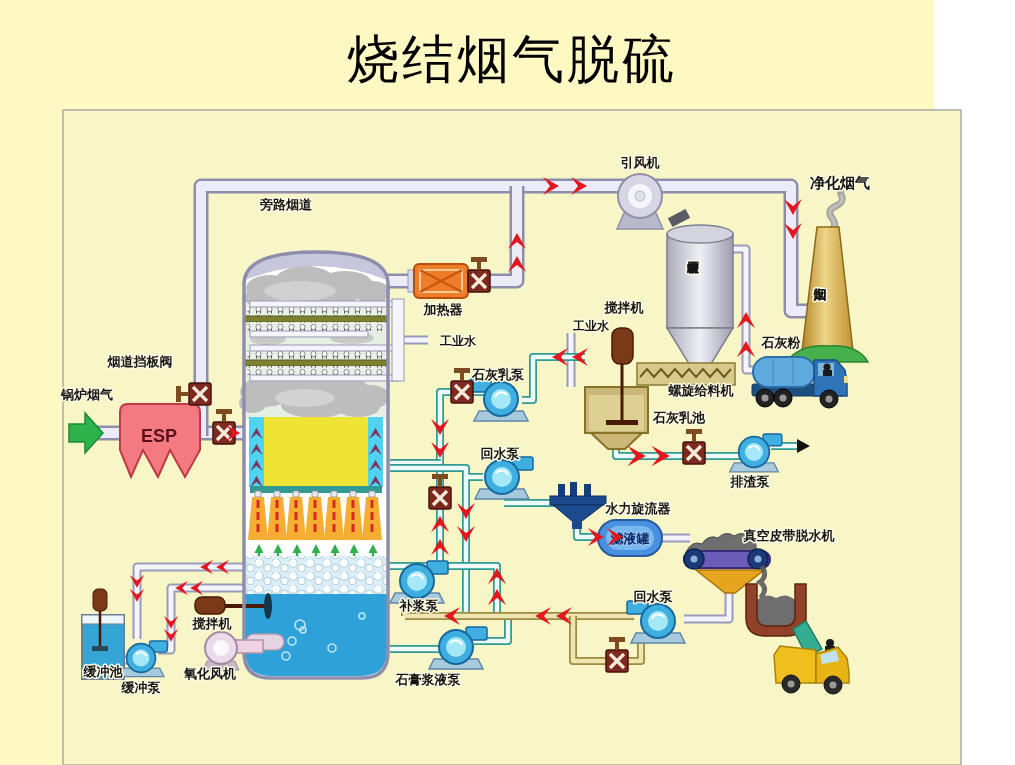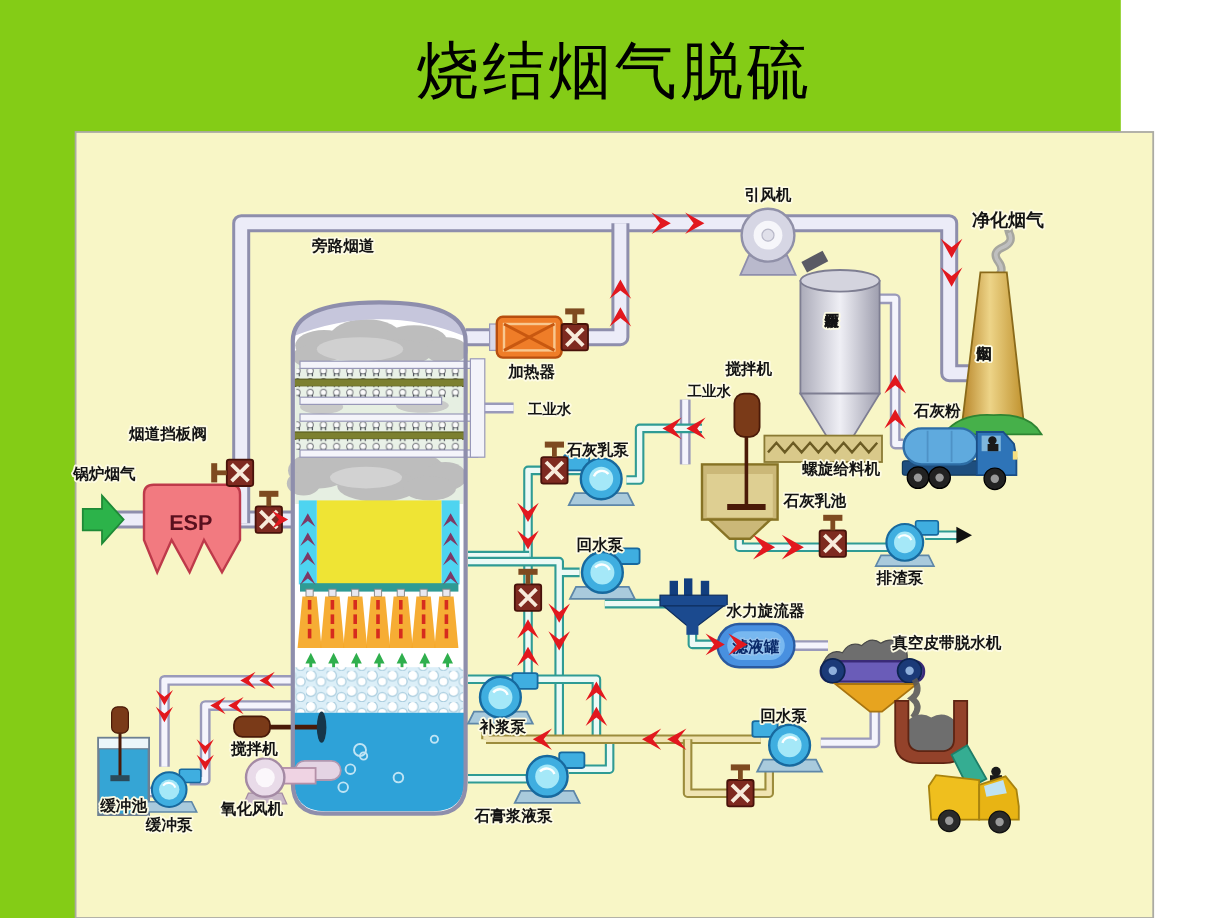--- a/index.html
+++ b/index.html
@@ -1,16 +1,16 @@
 <!DOCTYPE html>
 <html><head>
 <meta charset="utf-8">
 <style>
   html,body{margin:0;padding:0;background:#fff;width:1015px;height:765px;overflow:hidden}
-  #stage{position:relative;width:934px;height:765px;background:#84cc16}
+  #stage{position:relative;width:934px;height:765px;background:#fef9c3}
   svg{position:absolute;left:0;top:0}
   .ttl{font:500 52px "DejaVu Serif",serif;fill:#000;text-anchor:middle;letter-spacing:3px}
   .lb{font:700 13px "Liberation Sans",sans-serif;fill:#141414;text-anchor:middle;
       paint-order:stroke;stroke:#FDFBE4;stroke-width:3px;stroke-linejoin:round}
   .lbs{font:700 12px "Liberation Sans",sans-serif;fill:#141414;text-anchor:middle;
       paint-order:stroke;stroke:#FDFBE4;stroke-width:3px;stroke-linejoin:round}
   .lbv{writing-mode:tb;text-anchor:start}
   .esped{font:700 18px "Liberation Sans",sans-serif;fill:#59101E;text-anchor:middle}
   .filt{font:700 13px "Liberation Sans",sans-serif;fill:#0A2A6A;text-anchor:middle;
       paint-order:stroke;stroke:#9CC6EE;stroke-width:2px}

